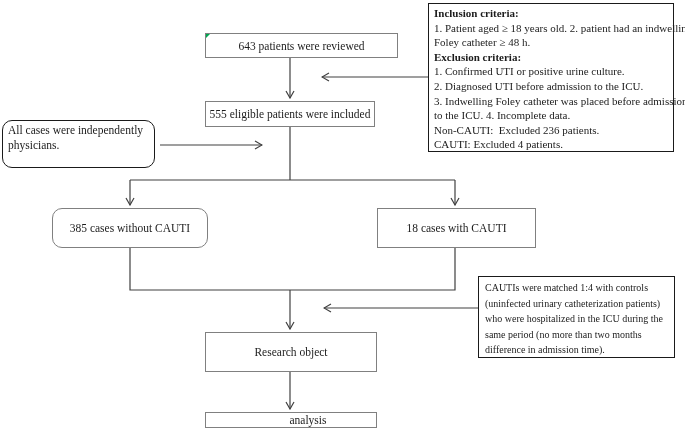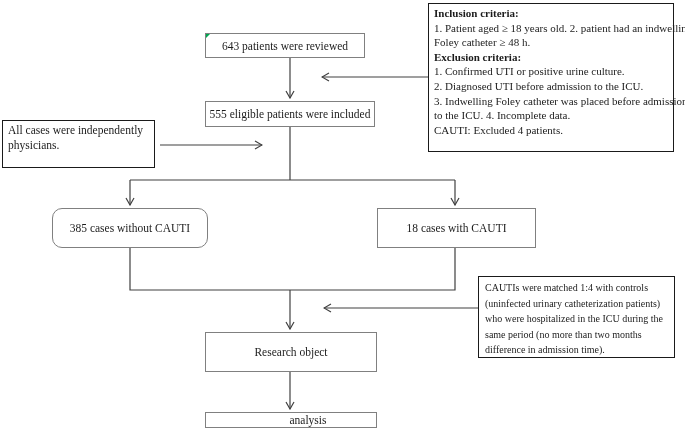--- a/index.html
+++ b/index.html
@@ -53,28 +53,29 @@
     left: 428px; top: 3px; width: 246px; height: 149px;
     padding: 2px 1px 0 5px;
     font-size: 11px;
     line-height: 14.6px;
   }
   #ann-physicians {
     left: 2px; top: 120px; width: 153px; height: 48px;
     padding: 2px 0 0 5px;
     font-size: 11.5px;
     line-height: 15.2px;
+    border-radius: 10px;
   }
   #ann-matching {
     left: 478px; top: 276px; width: 197px; height: 82px;
     padding: 3px 0 0 6px;
     font-size: 10px;
     line-height: 15.6px;
   }
-  #box-reviewed { left: 205px; top: 33px;  width: 160px; height: 25px; }
+  #box-reviewed { left: 205px; top: 33px;  width: 193px; height: 25px; }
   #box-eligible { left: 205px; top: 101px; width: 170px; height: 26px; }
   #box-without  { left: 52px;  top: 208px; width: 156px; height: 40px; border-radius: 10px; }
   #box-with     { left: 377px; top: 208px; width: 159px; height: 40px; }
   #box-research { left: 205px; top: 332px; width: 172px; height: 40px; }
   #box-analysis { left: 205px; top: 412px; width: 172px; height: 16px; padding-left: 34px; }
   .corner-mark {
     position: absolute;
     left: 206px; top: 34px;
     width: 0; height: 0;
     border-top: 4px solid var(--corner-mark, #00a650);
@@ -131,20 +132,21 @@
 
   <div class="annotation" id="ann-criteria">
     <div class="line bold">Inclusion criteria:</div>
     <div class="line">1. Patient aged ≥ 18 years old. 2. patient had an indwelling</div>
     <div class="line">Foley catheter ≥ 48 h.</div>
     <div class="line bold">Exclusion criteria:</div>
     <div class="line">1. Confirmed UTI or positive urine culture.</div>
     <div class="line">2. Diagnosed UTI before admission to the ICU.</div>
     <div class="line">3. Indwelling Foley catheter was placed before admission</div>
     <div class="line">to the ICU. 4. Incomplete data.</div>
+    <div class="line">Non-CAUTI:  Excluded 236 patients.</div>
     <div class="line">CAUTI: Excluded 4 patients.</div>
   </div>
 
   <div class="annotation" id="ann-physicians">
     <div class="line">All cases were independently</div>
     <div class="line">physicians.</div>
   </div>
 
   <div class="annotation" id="ann-matching">
     <div class="line">CAUTIs were matched 1:4 with controls</div>

